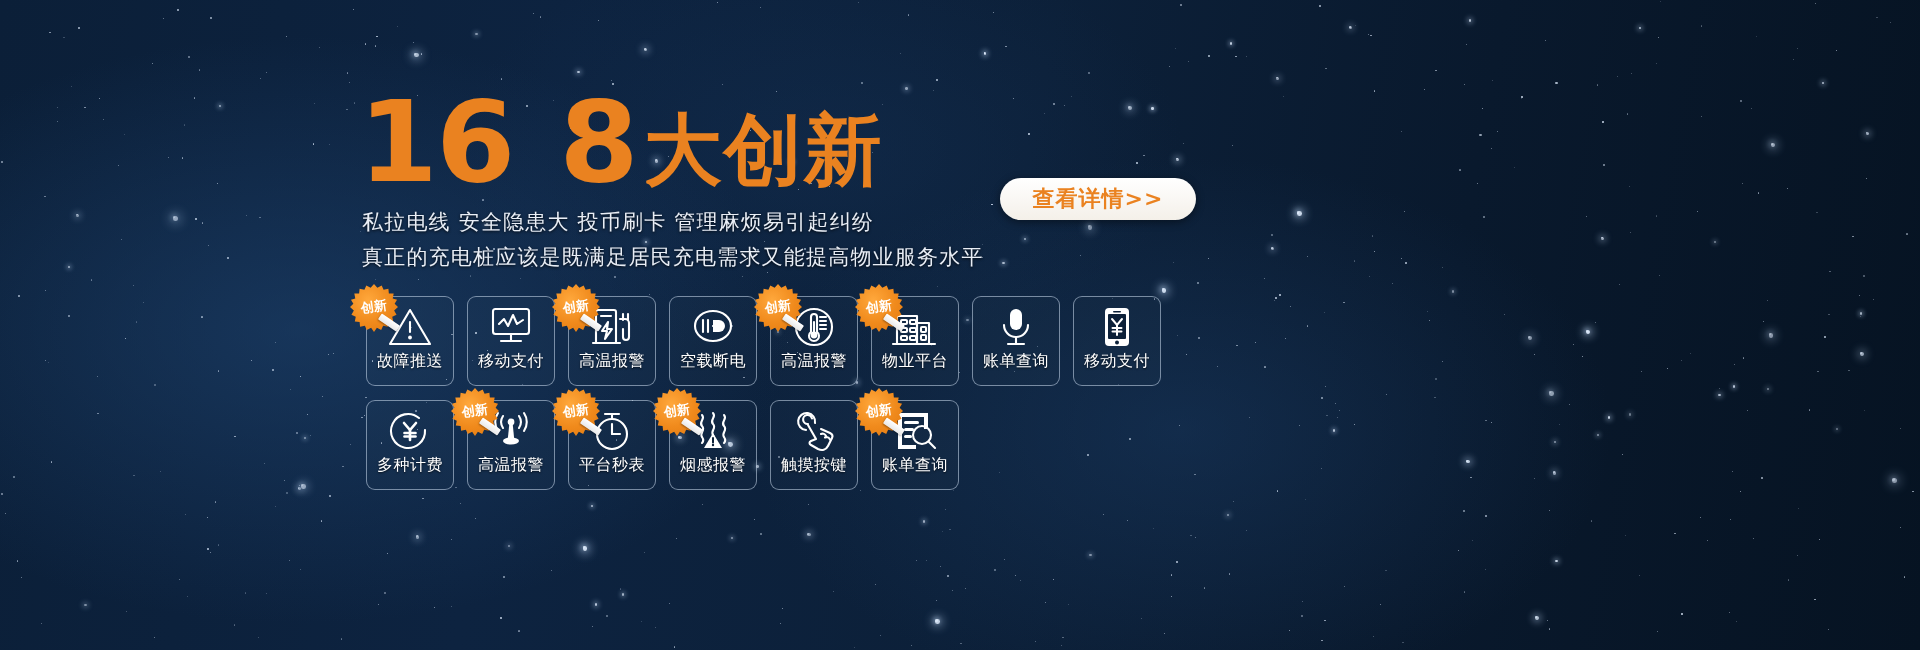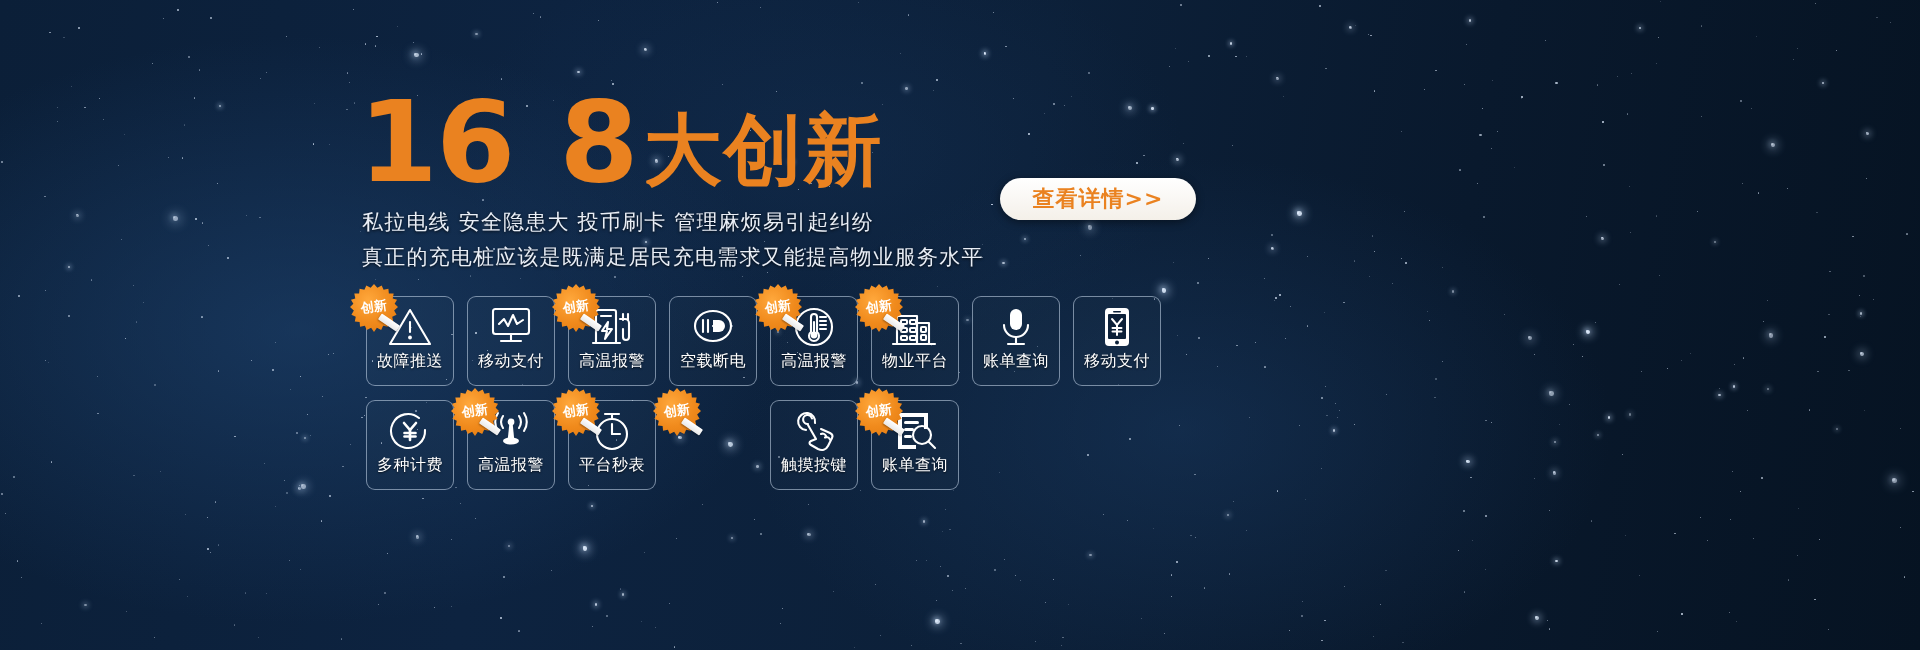--- a/index.html
+++ b/index.html
@@ -977,20 +977,35 @@
           </div>
           <div class="cap">平台秒表</div>
         </div>
         <div class="badge">
           <div class="burst"></div>
           <div class="ribbon"></div>
           <div class="btxt">创新</div>
         </div>
       </div>
       <div class="cell">
+        <div class="card">
+          <div class="glyph">
+            <svg width="48" height="44" viewBox="0 0 48 44">
+              <g stroke="#fff" fill="none" stroke-width="2.1" stroke-linecap="round" stroke-linejoin="round">
+                <path d="M13 6 c4 4 -4 7 0 11 c4 4 -3 7 0 11 c2 3 1 5 0 6"></path>
+                <path d="M24 4 c4 4 -4 7 0 11 c4 4 -3 7 0 11 c2 3 1 5 0 6"></path>
+                <path d="M35 6 c4 4 -4 7 0 11 c4 4 -3 7 0 11 c2 3 1 5 0 6"></path>
+              </g>
+              <path d="M24 24 L33 39 H15 Z" fill="#fff"></path>
+              <line x1="24" y1="29" x2="24" y2="33.5" stroke="#0c2039" stroke-width="2" stroke-linecap="round"></line>
+              <circle cx="24" cy="36" r="1.2" fill="#0c2039"></circle>
+            </svg>
+          </div>
+          <div class="cap">烟感报警</div>
+        </div>
         <div class="badge">
           <div class="burst"></div>
           <div class="ribbon"></div>
           <div class="btxt">创新</div>
         </div>
       </div>
       <div class="cell">
         <div class="card">
           <div class="glyph">
             <svg width="48" height="44" viewBox="0 0 48 44">

